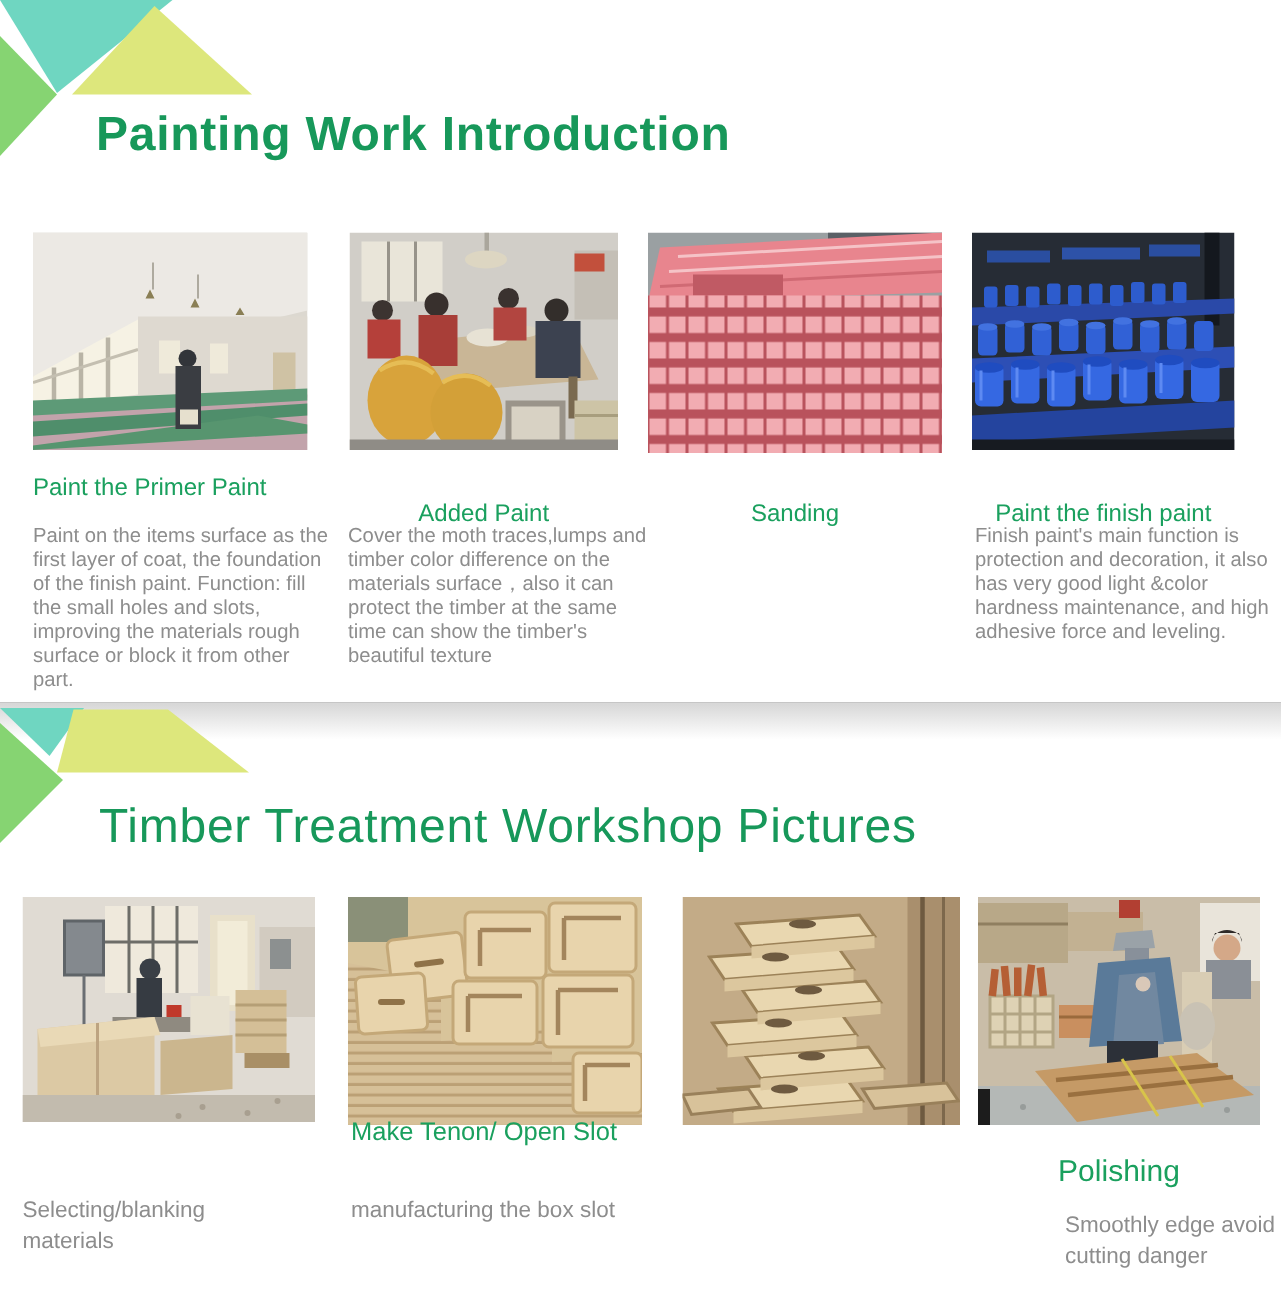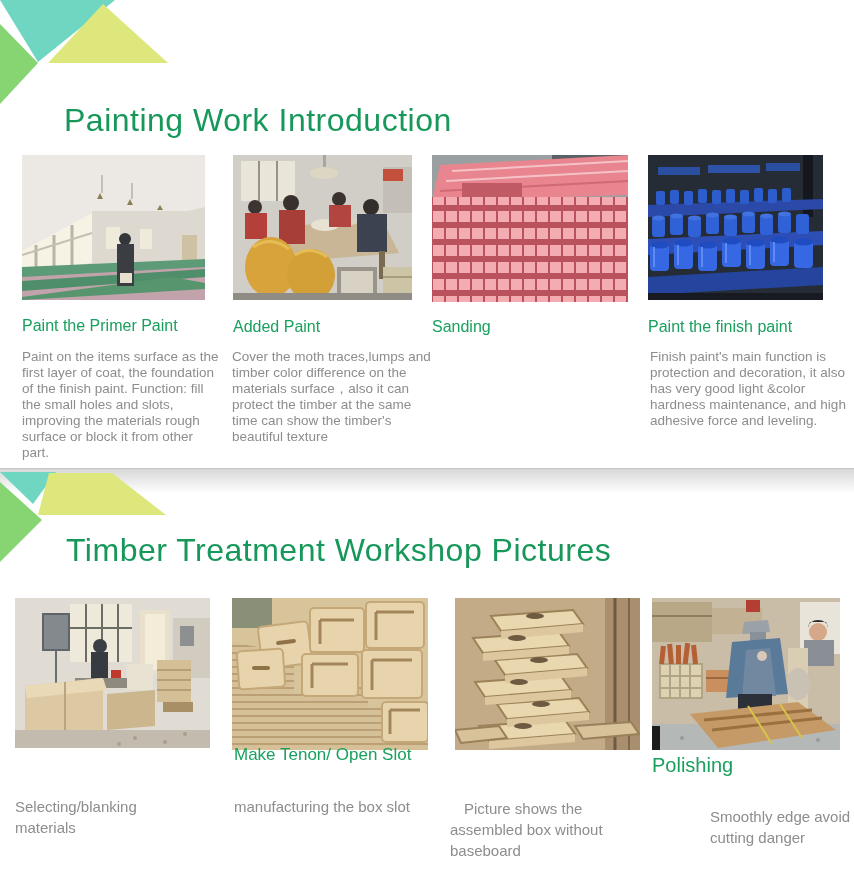--- a/index.html
+++ b/index.html
@@ -11,30 +11,30 @@
   #slide1{top:0;height:468px;background:#fff;}
   #slide2{top:468px;height:404px;background:#fff;border-right:2px solid #aeb9c1;}
   #slide2 .top-shadow{
     position:absolute;top:0;left:0;width:100%;height:24px;
     background:linear-gradient(#d7d7d7,#ffffff);border-top:1px solid #c6c6c6;
   }
   .decor{position:absolute;top:0;left:0;pointer-events:none;}
   .section-title{
     position:absolute;margin:0;font-weight:400;font-size:32px;letter-spacing:0.5px;
   }
-  #slide1 .section-title{left:64px;top:102px;}
+  #slide1 .section-title{left:64px;top:71px;font-weight:bold;}
   #slide2 .section-title{left:66px;top:64px;}
   .photo{position:absolute;display:block;}
   .photo svg{display:block;width:100%;height:100%;}
   .caption{position:absolute;margin:0;font-weight:400;line-height:1.2;}
   .cap-sm{font-size:16px;}
   .cap-md{font-size:17px;}
   .cap-lg{font-size:20px;}
   .cap-left{text-align:left;}
-  .cap-center{}
+  .cap-center{text-align:center;margin-top:16px;}
   .desc{position:absolute;margin:0;line-height:16px;font-size:13.5px;}
   #slide2 .desc{font-size:15px;line-height:21px;}
   .indent-first{text-indent:14px;}
   
   .c1-img{left:22px;top:155px;width:183px;height:145px;}
   .c2-img{left:233px;top:155px;width:179px;height:145px;}
   .c3-img{left:432px;top:155px;width:196px;height:147px;}
   .c4-img{left:648px;top:155px;width:175px;height:145px;}
   .c1-cap{left:22px;top:316px;width:200px;}
   .c2-cap{left:233px;top:317px;width:179px;}
@@ -411,15 +411,14 @@
       <circle cx="166" cy="142" r="2" fill="#979c9a"></circle>
         <circle cx="30" cy="140" r="2" fill="#979c9a"></circle>
     </svg>
   </span>
 
   <h3 class="caption cap-md cap-left c6-cap" style="color:#1aa05e">Make Tenon/ Open Slot</h3>
   <h3 class="caption cap-lg cap-center c8-cap" style="color:#1aa05e">Polishing</h3>
 
   <p class="desc c5-desc" style="color:#8d8d8d">Selecting/blanking materials</p>
   <p class="desc c6-desc" style="color:#8d8d8d">manufacturing the box slot</p>
-  <p class="desc c7-desc indent-first" style="color:#8d8d8d">Picture shows the assembled box without baseboard</p>
   <p class="desc c8-desc" style="color:#8d8d8d">Smoothly edge avoid cutting danger</p>
 </section>
 
 </body></html>

